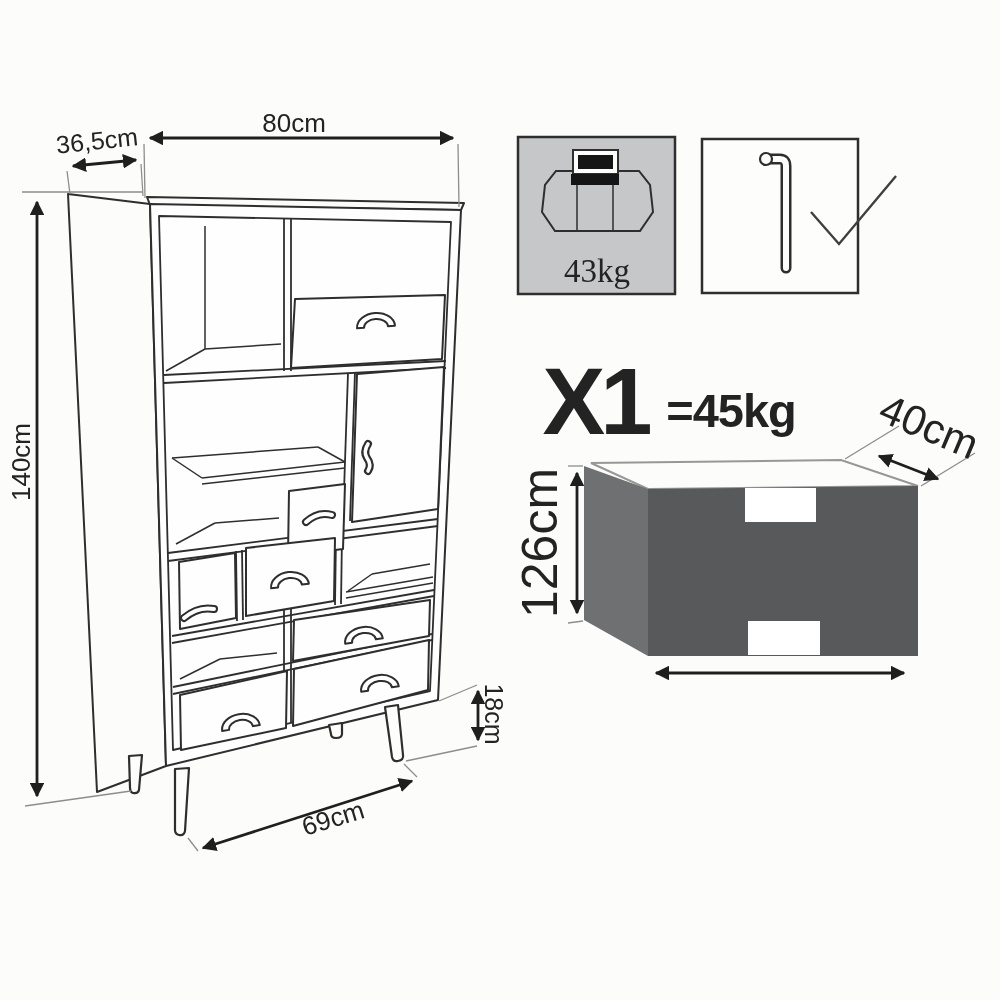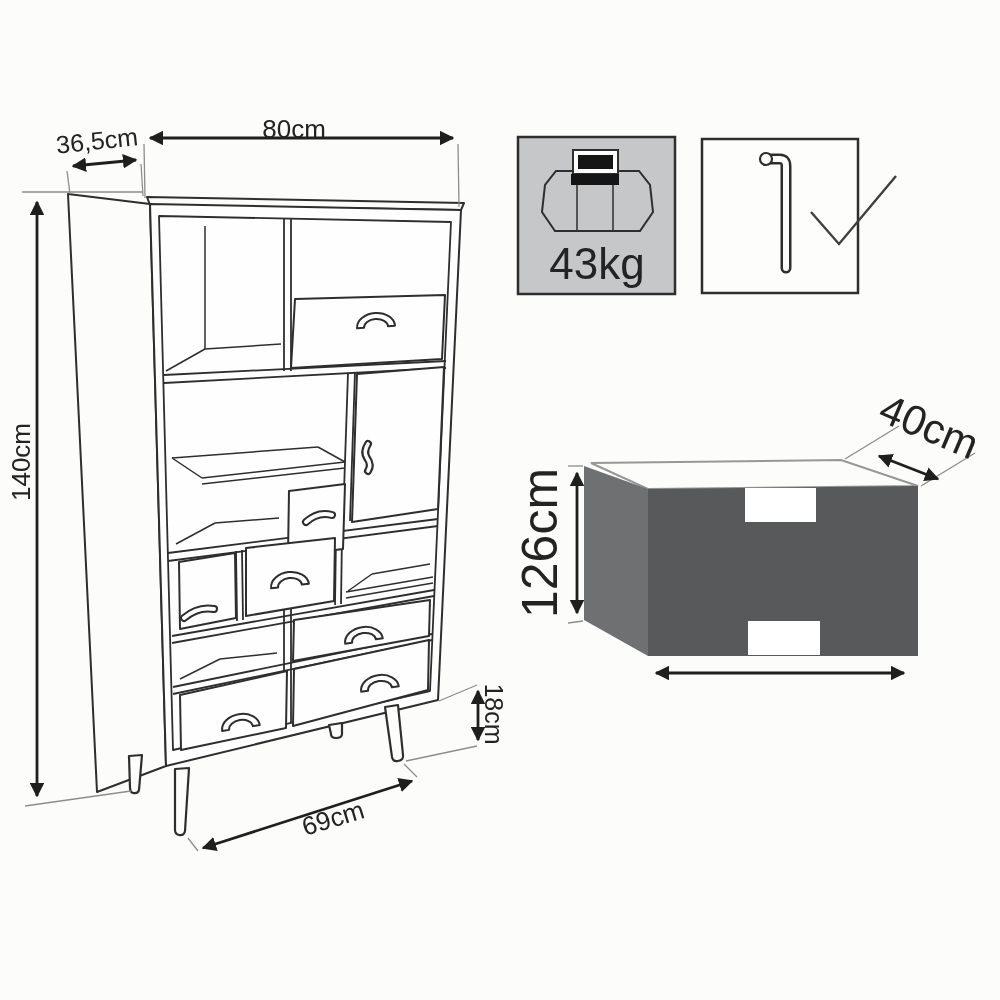--- a/index.html
+++ b/index.html
@@ -167,24 +167,26 @@
 
   <g>
     <path d="M591,463 L841,460 L918,486 L648,489 Z" fill="#fcfcfb" stroke="#979797" stroke-width="2"></path>
     <path d="M584,466 L648,489 L648,656 L584,620 Z" fill="#6f7072"></path>
     <path d="M648,489 L918,486 L918,656 L648,656 Z" fill="#58595b"></path>
     <rect x="745" y="488" width="71" height="34" fill="#ffffff"></rect>
     <rect x="748" y="621" width="72" height="34" fill="#ffffff"></rect>
   </g>
 </svg>
 
-  <div class="lbl d26" style="left:294px;top:123px;margin-top:6px;">80cm</div>
+  <div class="lbl d26" style="left:294px;top:123px;">80cm</div>
   <div class="lbl d25" style="left:97px;top:141px;transform:translate(-50%,-50%) rotate(-6deg);">36,5cm</div>
   <div class="lbl d26" style="left:21px;top:462px;transform:translate(-50%,-50%) rotate(-90deg);">140cm</div>
   <div class="lbl d25" style="left:493px;top:714px;transform:translate(-50%,-50%) rotate(90deg);">18cm</div>
   <div class="lbl d26" style="left:333px;top:818px;transform:translate(-50%,-50%) rotate(-17deg);">69cm</div>
 
-  <div class="lbl" style="left:597px;top:264px;font-size:44px;">43kg</div>
+  <div class="lbl" style="left:597px;top:271px;font-size:33px;font-family:Liberation Serif, serif;">43kg</div>
 
+  <div class="lbl b" style="left:595px;top:402px;font-size:94px;letter-spacing:-5px;">X1</div>
+  <div class="lbl b" style="left:731px;top:410px;font-size:47px;letter-spacing:-1px;">=45kg</div>
   <div class="lbl" style="left:929px;top:427px;font-size:42px;transform:translate(-50%,-50%) rotate(23deg);">40cm</div>
   <div class="lbl" style="left:540px;top:543px;font-size:50px;transform:translate(-50%,-50%) rotate(-90deg);">126cm</div>
 
 </div>
 
 </body></html>

